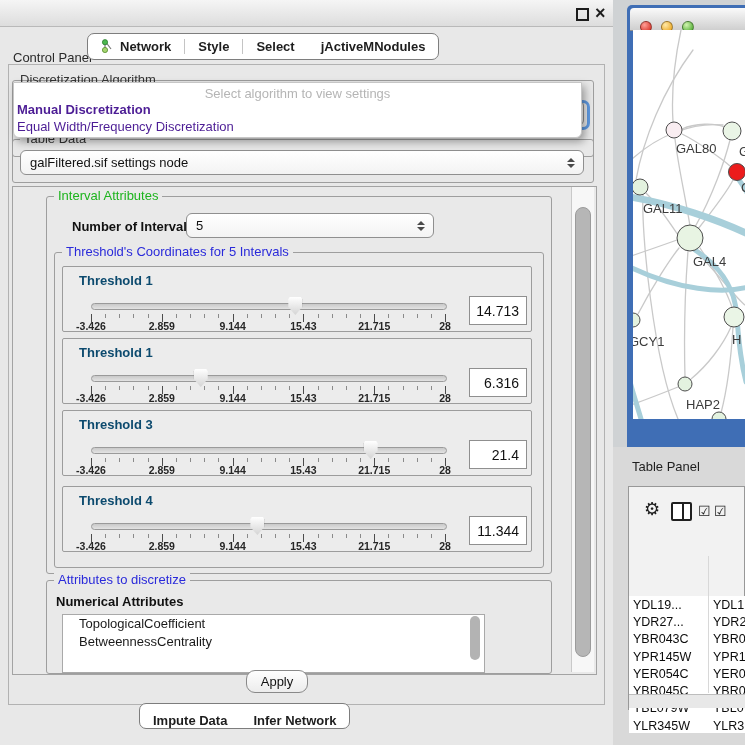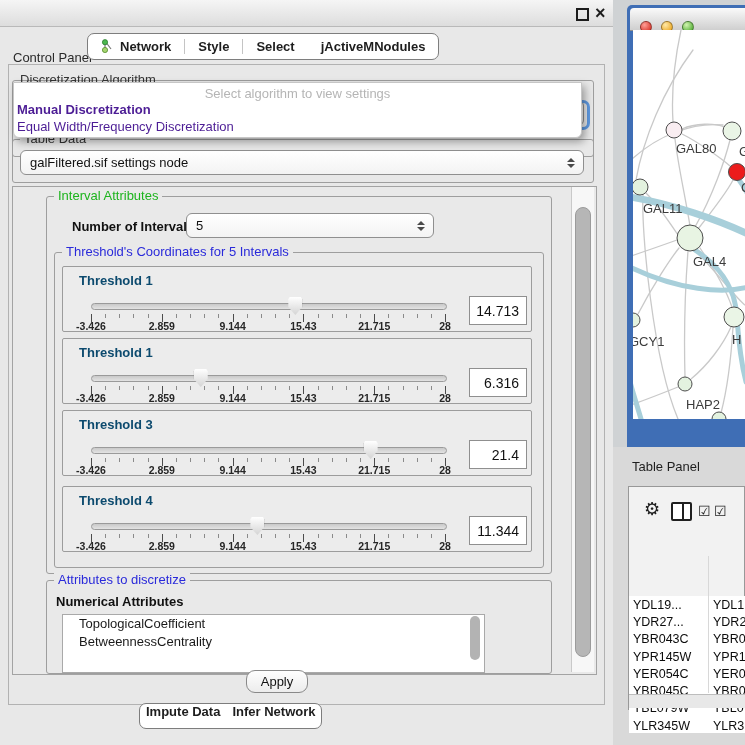--- a/index.html
+++ b/index.html
@@ -58,21 +58,21 @@
     font-size:14px;color:#111;display:flex;align-items:center;justify-content:flex-end;padding-right:7px;box-sizing:border-box;}
 
   #attr-list{position:absolute;left:62px;top:614px;width:421px;height:57px;background:#fff;border:1px solid #a9a9a9;overflow:hidden;}
   .attr-item{font-size:13px;color:#1a1a1a;line-height:17.5px;padding-left:16px;white-space:nowrap;}
   #attr-sb{position:absolute;left:470px;top:616px;width:10px;height:44px;background:#b3b3b3;border-radius:5px;}
 
   #apply-btn{position:absolute;left:246px;top:670px;width:62px;height:23px;border:1px solid #898989;border-radius:9px;
     background:linear-gradient(#fefefe,#ececec);font-size:13px;color:#111;display:flex;align-items:center;justify-content:center;}
 
   #bottom-tabs{position:absolute;left:139px;top:703px;height:24px;display:flex;background:#fff;border:1px solid #7d7d7d;border-radius:7px;overflow:hidden;}
-  .btab{display:flex;align-items:flex-start;padding:0 6px;font-size:13px;font-weight:bold;color:#1d1d1d;white-space:nowrap;}
+  .btab{display:flex;align-items:flex-end;padding:0 13px;font-size:13px;font-weight:bold;color:#1d1d1d;white-space:nowrap;}
   .btab.selected{background:linear-gradient(#7b7b7b,#646464);color:#cfcfcf;}
 
   
   #algo-popup{position:absolute;left:13px;top:82px;width:567px;height:54px;background:#fff;border:1px solid #c6c6c6;
     border-radius:0 0 6px 6px;box-shadow:3px 4px 9px rgba(0,0,0,0.35);z-index:50;}
   #popup-placeholder{position:absolute;left:0;top:3px;width:100%;text-align:center;font-size:13px;color:#b5b5b5;}
   .popup-opt{position:absolute;left:3px;font-size:13px;color:#4c1d95;white-space:nowrap;}
   .popup-opt.bold{font-weight:bold;}
 
   

